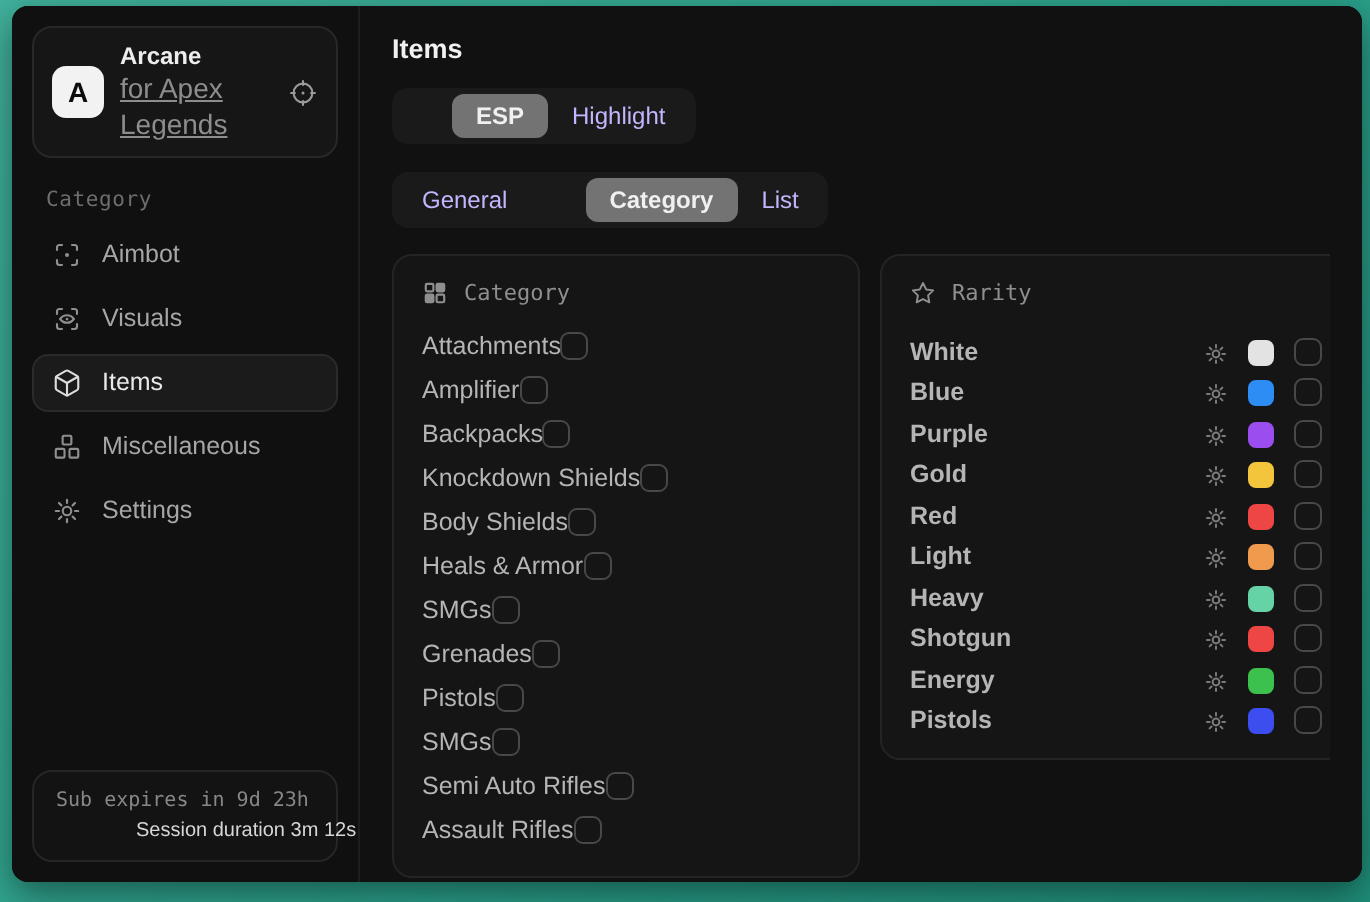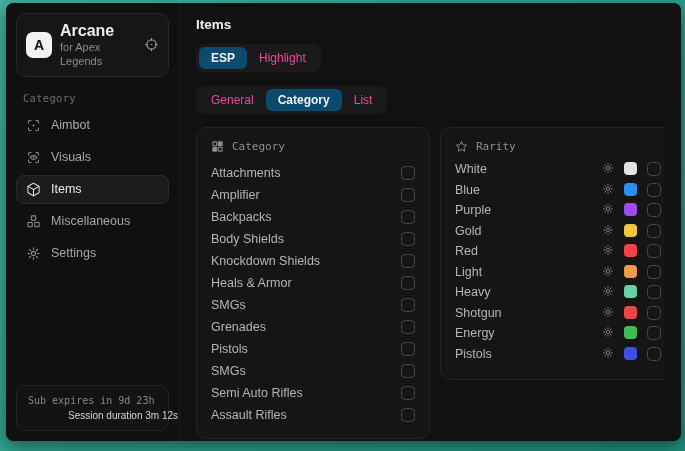--- a/index.html
+++ b/index.html
@@ -22,22 +22,22 @@
   }
   .brand-card {
     display:flex; align-items:center; gap:8px; padding:7px 9px;
     background:#161616; border:1px solid #282828; border-radius:10px;
   }
   .logo {
     width:26px; height:26px; border-radius:7px; background:#f2f2f2;
     color:#0c0c0c; font-weight:bold; font-size:14px;
     display:flex; align-items:center; justify-content:center; flex:none;
   }
-  .brand-title { font-size:16px; font-weight:700; color:#ededed; line-height:1.25; }
-  .brand-sub { font-size:11px; color:#8d8d8d; line-height:1.25; }
+  .brand-title { font-size:12px; font-weight:700; color:#ededed; line-height:1.25; }
+  .brand-sub { font-size:14px; color:#8d8d8d; line-height:1.25;text-decoration:underline; }
   .brand-gear { margin-left:auto; color:#9a9a9a; display:flex; }
   .section-label {
     margin:15px 7px 7px; font-family:"DejaVu Sans Mono", monospace;
     font-size:10.5px; color:#6e6e6e; letter-spacing:.3px;
   }
   .nav-item {
     display:flex; gap:10px; padding:6px 9px;
     border-radius:8px; border:1px solid transparent; margin-bottom:3px;
     color:#a6a6a6; font-size:12.5px; cursor:pointer;
   }
@@ -55,43 +55,43 @@
   .footer-line2 { font-size:10px; color:#d6d6d6; white-space:nowrap;margin-left:40px; }
   
   .main { flex:1; min-width:0; padding:14px 16px 0; display:flex; flex-direction:column; background:#111111; }
   .page-title { font-size:13.5px; font-weight:700; color:#f1f1f1; }
   .segbar {
     display:inline-flex; background:#1a1a1a; border-radius:8px; padding:3px;
     margin-top:12px; align-self:flex-start;
   }
   .tabbar { margin-top:14px; }
   .seg {
-    padding:4px 12px; font-size:12px; color:#ec4899; border-radius:6px;
+    padding:4px 12px; font-size:12px; color:#c4b5fd; border-radius:6px;
     cursor:pointer; white-space:nowrap;
   }
-  .seg.active { background:#0c4a6e; color:#f0f0f0; font-weight:600; }
+  .seg.active { background:#737373; color:#f0f0f0; font-weight:600;margin-left:27px; }
   .content { display:flex; gap:10px; margin-top:13px; flex:1; min-height:0; align-items:flex-start; overflow:hidden; }
   .panel {
     background:#151515; border:1px solid #242424; border-radius:10px;
     padding:12px 14px;
   }
   .panel.category { width:234px; flex:none; }
   .panel.rarity   { width:236px; flex:none; }
   .panel-head {
     display:flex; align-items:center; gap:8px; margin-bottom:9px;
     color:#8f8f8f; font-family:"DejaVu Sans Mono", monospace; font-size:11px;
   }
   .panel-head .ph-ic { display:flex; color:#8f8f8f; }
-  .cat-row { display:flex; align-items:center; justify-content:space-between; height:22px; }
+  .cat-row { display:flex; align-items:center; height:22px; }
   .row-label { font-size:12.5px; color:#b5b5b5; }
   .checkbox {
     width:14px; height:14px; border:1.5px solid #484848; border-radius:4.5px;
     background:transparent; flex:none; cursor:pointer;
   }
-  .rar-row { display:flex; align-items:flex-start; height:20.5px; gap:10px; }
+  .rar-row { display:flex; align-items:flex-end; height:20.5px; gap:10px;font-weight:bold; }
   .rar-row .row-label { flex:1; }
   .row-gear { display:flex; color:#7c7c7c; cursor:pointer; }
   .swatch { width:13px; height:13px; border-radius:4px; flex:none; cursor:pointer; }
   svg { display:block; }
 </style>
 </head>
 <body>
 
 <div class="window">
 
@@ -211,26 +211,26 @@
     <span class="checkbox"></span>
   </div>
 
   <div class="cat-row">
     <span class="row-label">Backpacks</span>
     <span class="checkbox"></span>
   </div>
 
 
   <div class="cat-row">
+    <span class="row-label">Knockdown Shields</span>
+    <span class="checkbox"></span>
+  </div>
+
+  <div class="cat-row">
     <span class="row-label">Body Shields</span>
-    <span class="checkbox"></span>
-  </div>
-
-  <div class="cat-row">
-    <span class="row-label">Knockdown Shields</span>
     <span class="checkbox"></span>
   </div>
 
   <div class="cat-row">
     <span class="row-label">Heals &amp; Armor</span>
     <span class="checkbox"></span>
   </div>
 
   <div class="cat-row">
     <span class="row-label">SMGs</span>

